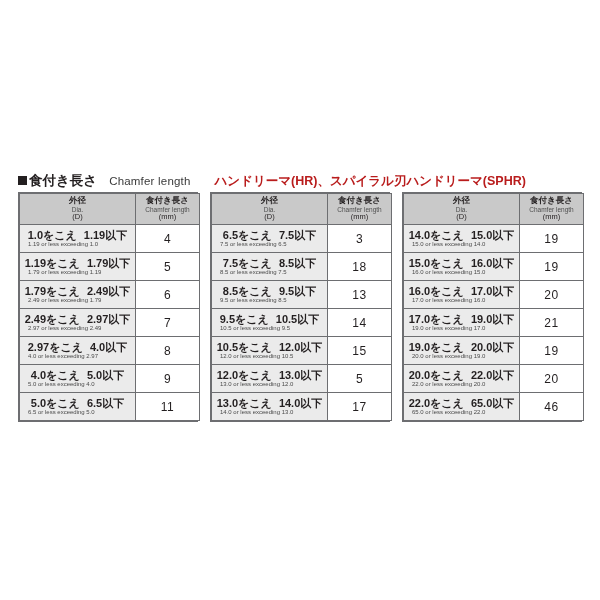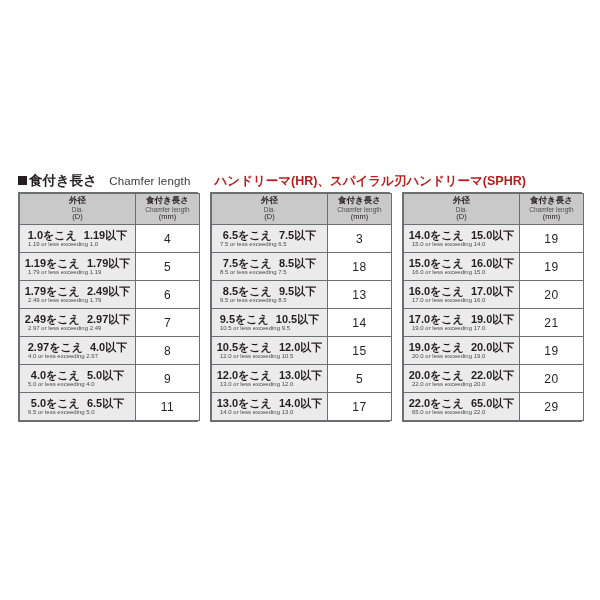--- a/index.html
+++ b/index.html
@@ -366,18 +366,18 @@
               <span class="dia-jp"><span class="lo">20.0をこえ</span><span class="hi">22.0以下</span></span>
               <span class="dia-en">22.0 or less exceeding 20.0</span>
             </td>
             <td class="chamf-cell">20</td>
           </tr>
           <tr>
             <td class="dia-cell">
               <span class="dia-jp"><span class="lo">22.0をこえ</span><span class="hi">65.0以下</span></span>
               <span class="dia-en">65.0 or less exceeding 22.0</span>
             </td>
-            <td class="chamf-cell">29</td>
+            <td class="chamf-cell">46</td>
           </tr>
         </tbody>
       </table>
     </div>
   </div>
 
 </body></html>

